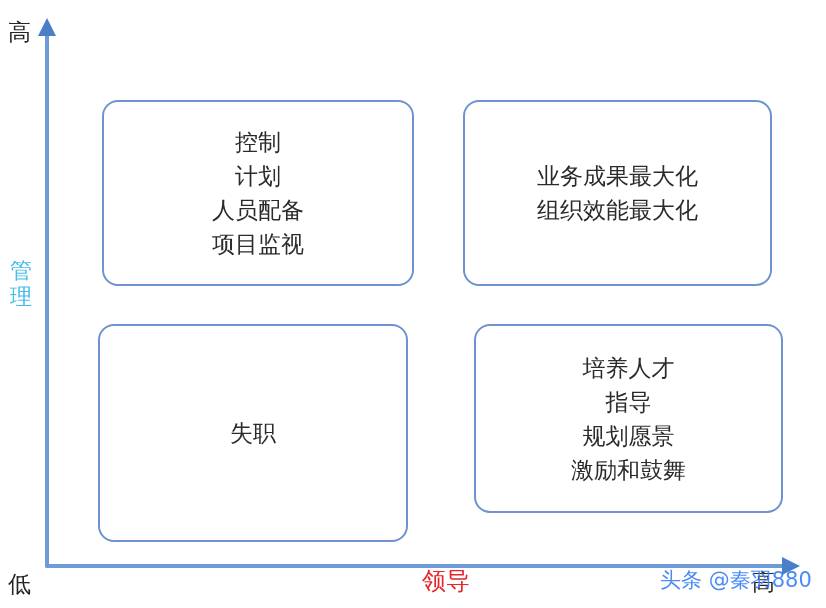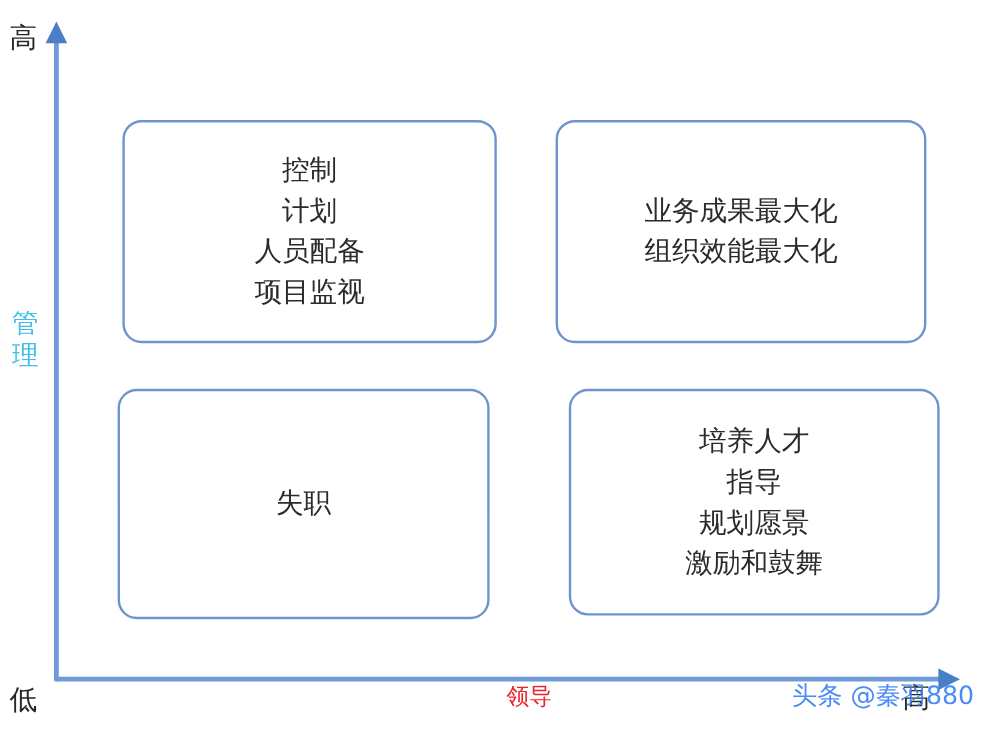--- a/index.html
+++ b/index.html
@@ -107,21 +107,21 @@
     text-align: center;
     font-size: 22px;
     line-height: 26px;
     color: #43BEEA;
   }
   .axis-title-y span { display: block; }
   .axis-title-x {
     position: absolute;
     left: 422px;
     top: 567px;
-    font-size: 19px;
+    font-size: 24px;
     line-height: 28px;
     color: #E8232A;
     text-align: center;
   }
 
   
   .quad {
     position: absolute;
     box-sizing: border-box;
     border: 2px solid #6E93CE;
@@ -133,21 +133,21 @@
     text-align: center;
   }
   .quad-text {
     font-size: 23px;
     line-height: 34px;
     color: #2B2B2B;
     white-space: pre-line;
   }
   #quad-tl { left: 102px; top: 100px; width: 312px; height: 186px; }
   #quad-tr { left: 463px; top: 100px; width: 309px; height: 186px; }
-  #quad-bl { left: 98px;  top: 324px; width: 310px; height: 192px; }
+  #quad-bl { left: 98px;  top: 324px; width: 310px; height: 218px; }
   #quad-br { left: 474px; top: 324px; width: 309px; height: 189px; }
 
   
   .watermark {
     position: absolute;
     left: 660px;
     top: 566px;
     font-size: 21px;
     line-height: 28px;
     color: #3b82f6;

